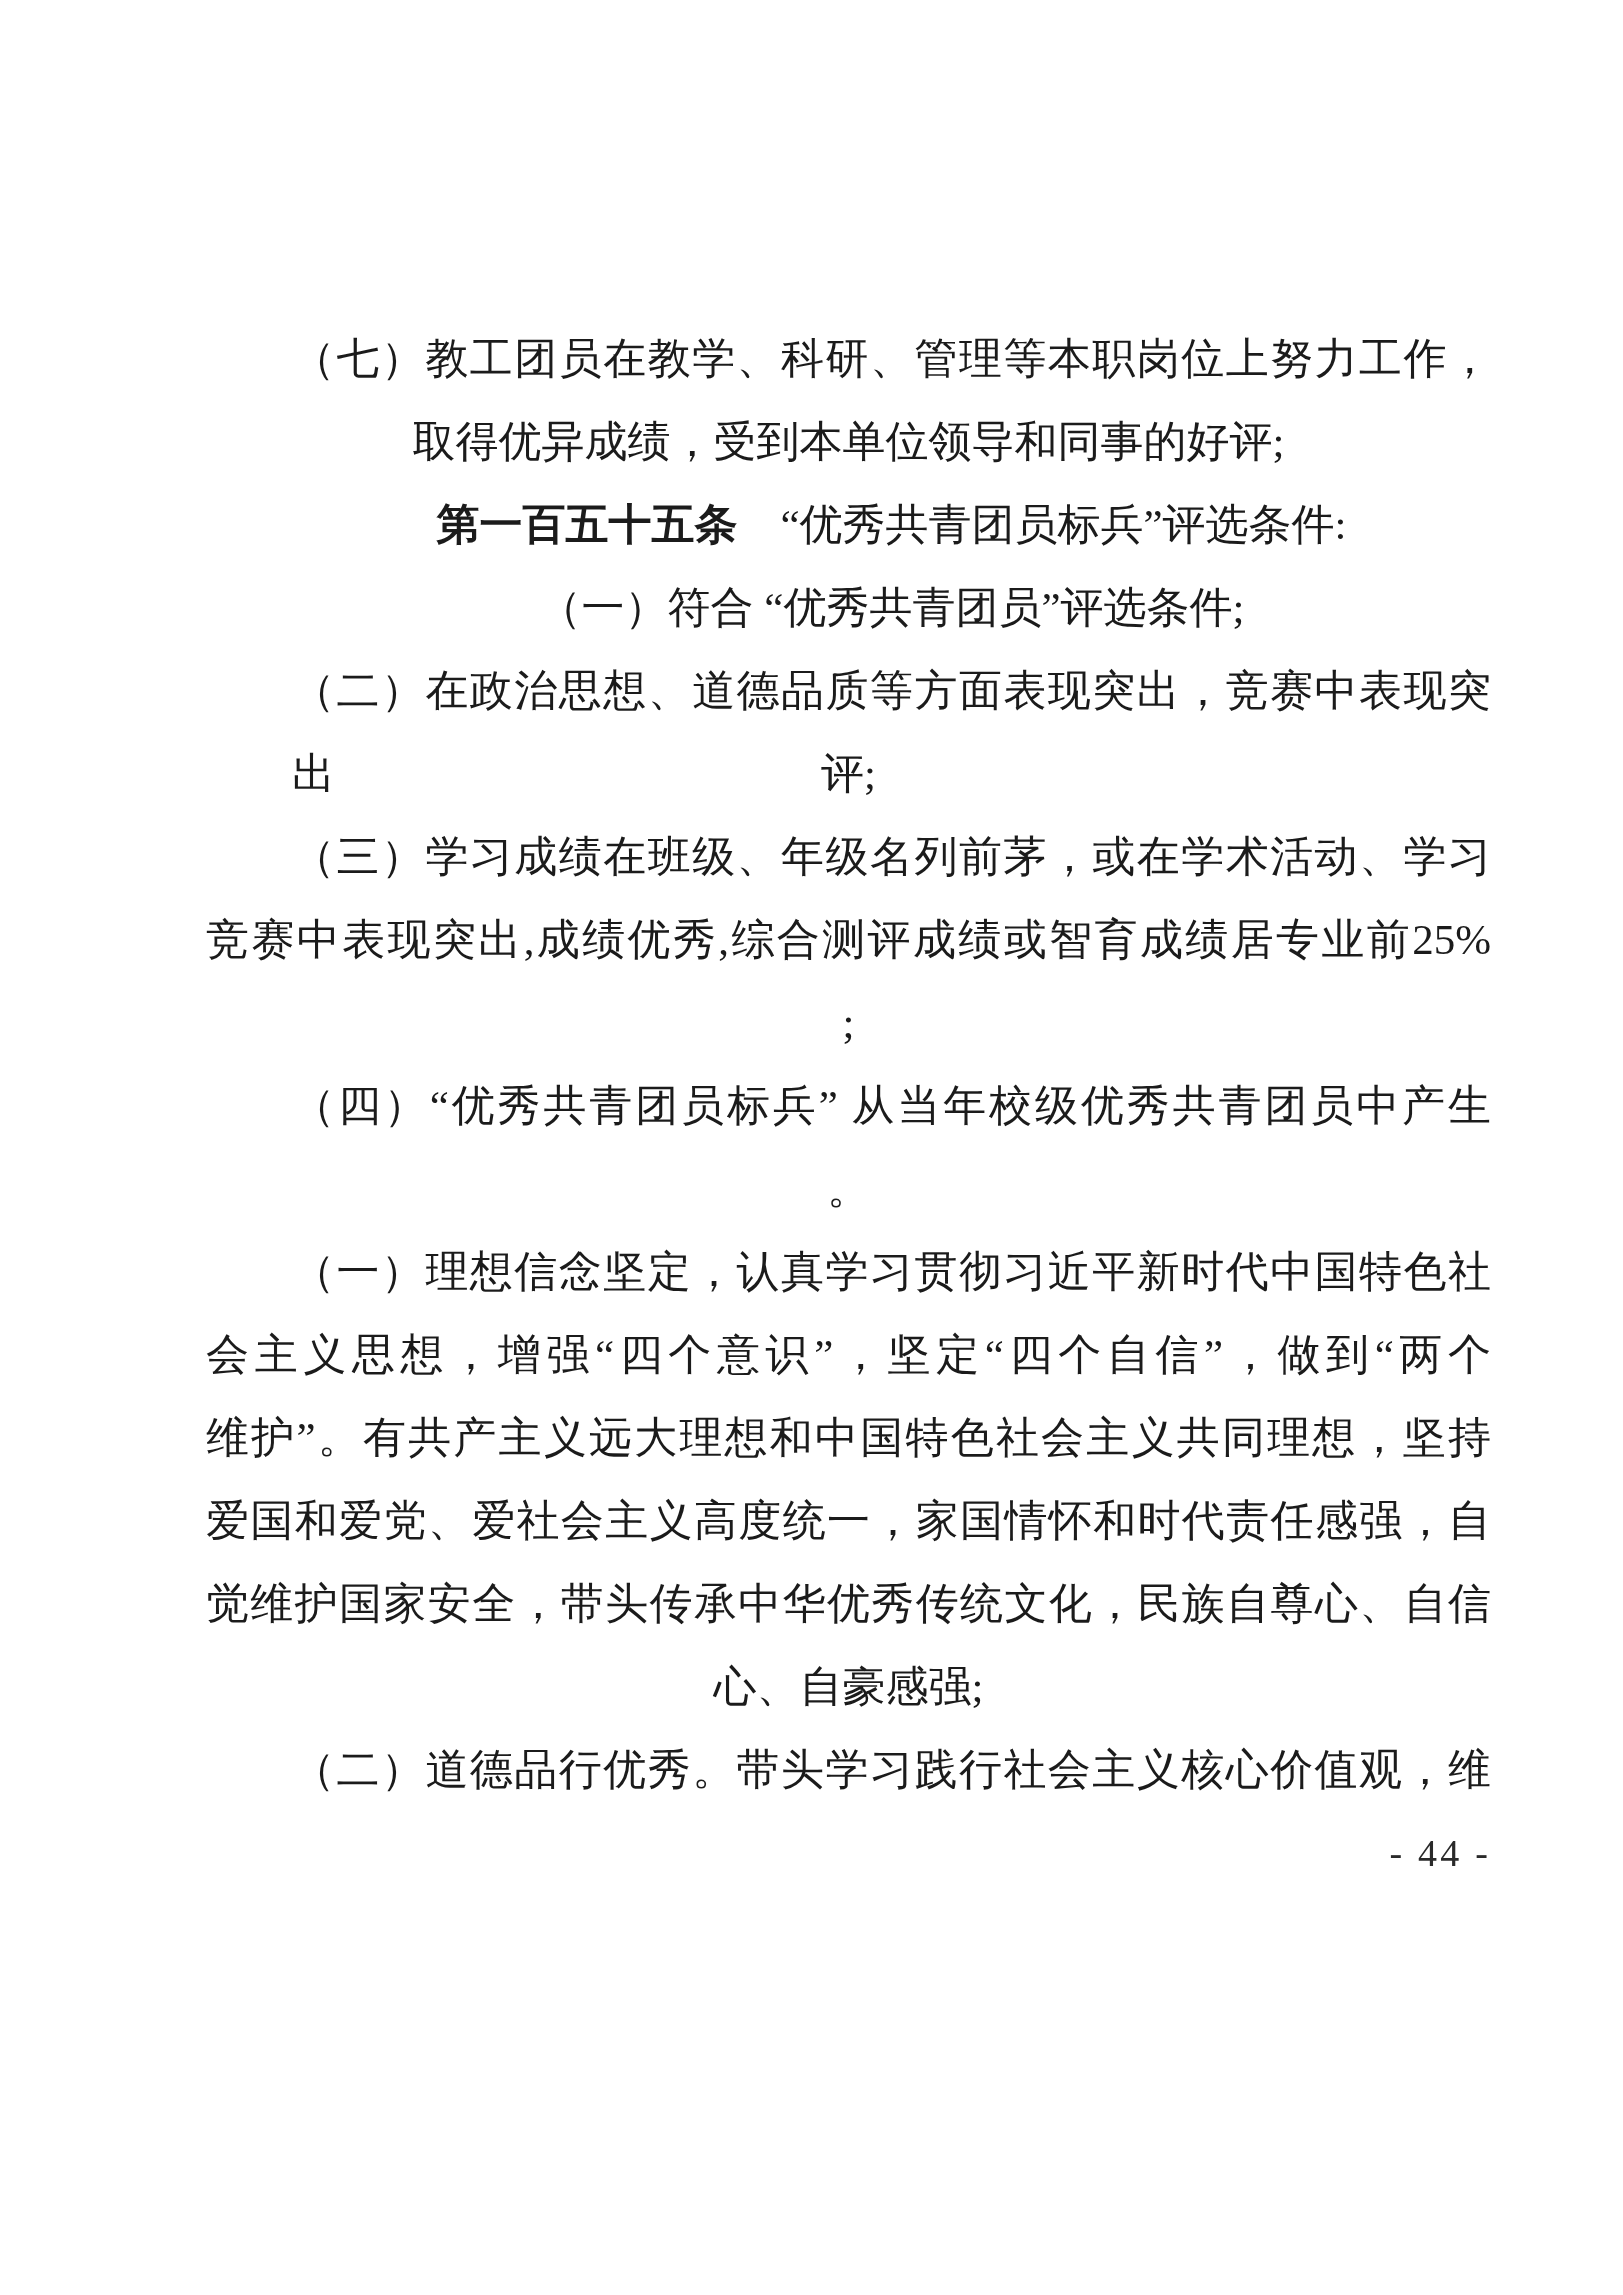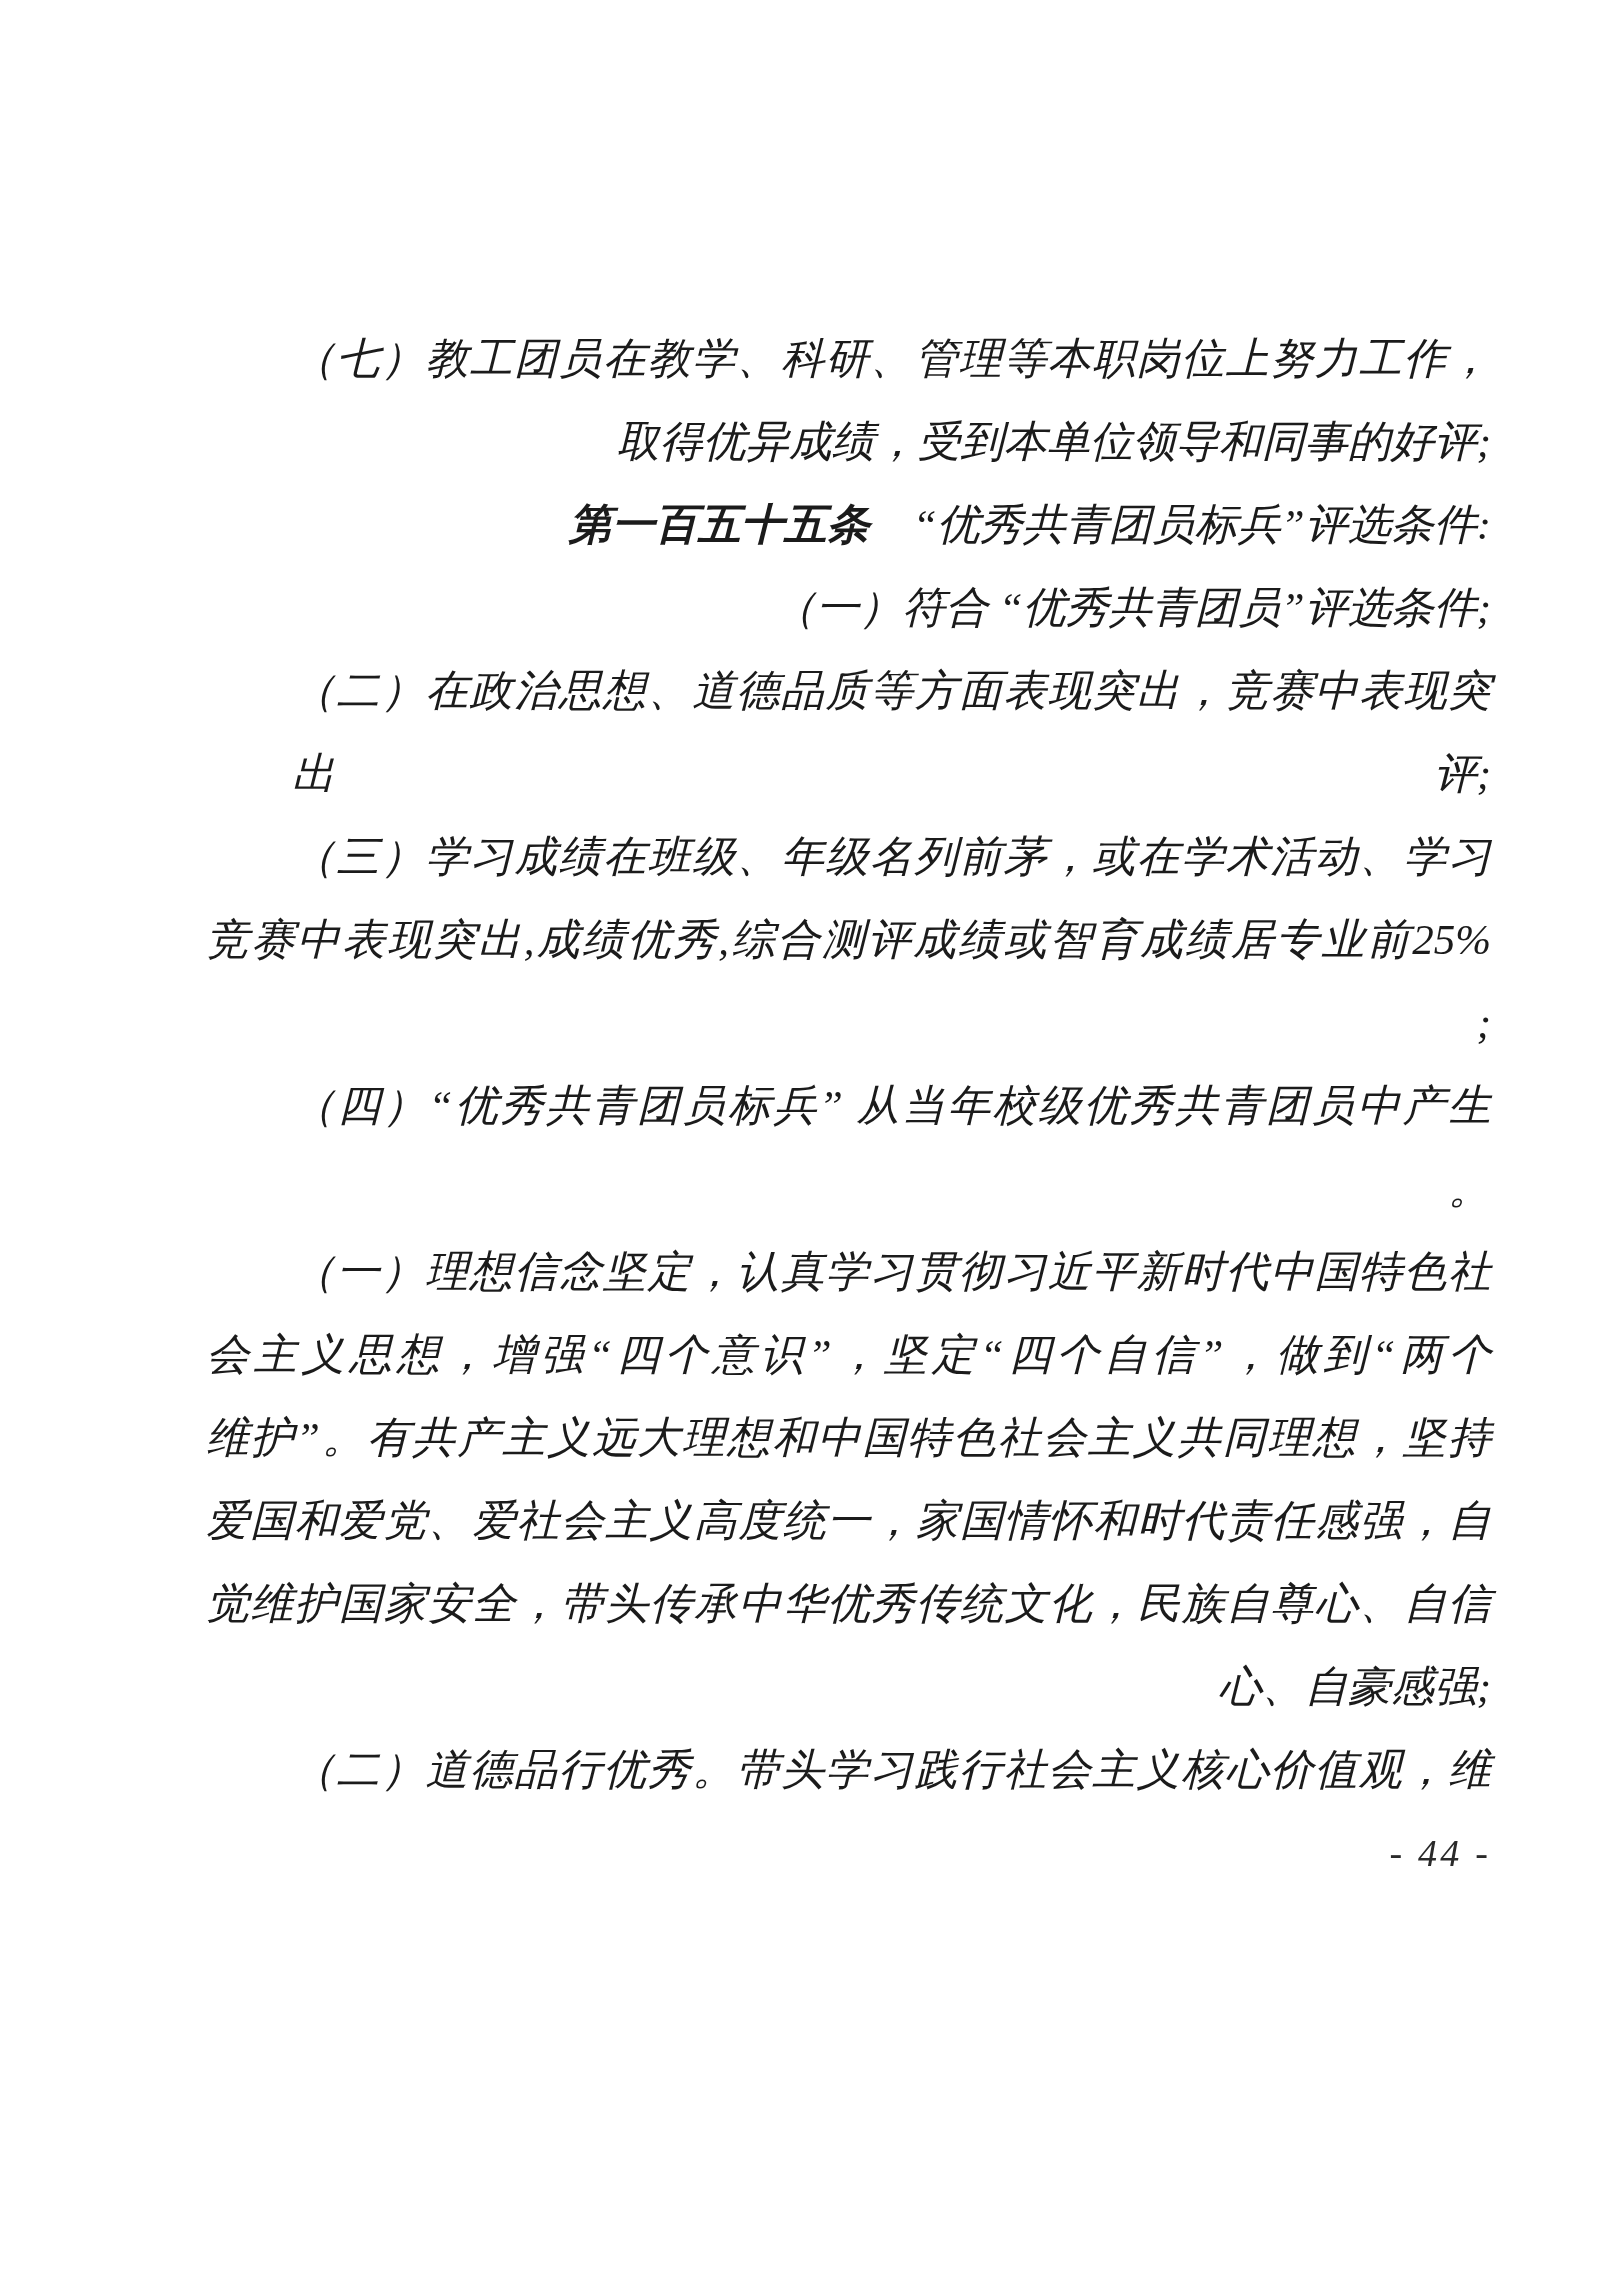--- a/index.html
+++ b/index.html
@@ -13,31 +13,30 @@
     overflow: hidden;
     font-family: "Liberation Serif", "DejaVu Serif", serif;
   }
   .page {
     position: relative;
     width: 1624px;
     height: 2022px;
     background: #ffffff;
     box-sizing: border-box;
     padding: 317px 133px 0 206px;
-    font-style: italic;
   }
   .doc-body {
     width: 1285px;
   }
   .line {
     font-size: 43px;
     line-height: 83px;
     height: 83px;
     color: #1b1b1b;
-    text-align: right;
+    text-align: center;
     white-space: pre-wrap;
     overflow: visible;
   }
   .line.indent {
     padding-left: 86px; 
   }
   .line.fill {
     text-align: justify;
     text-align-last: justify;
   }

